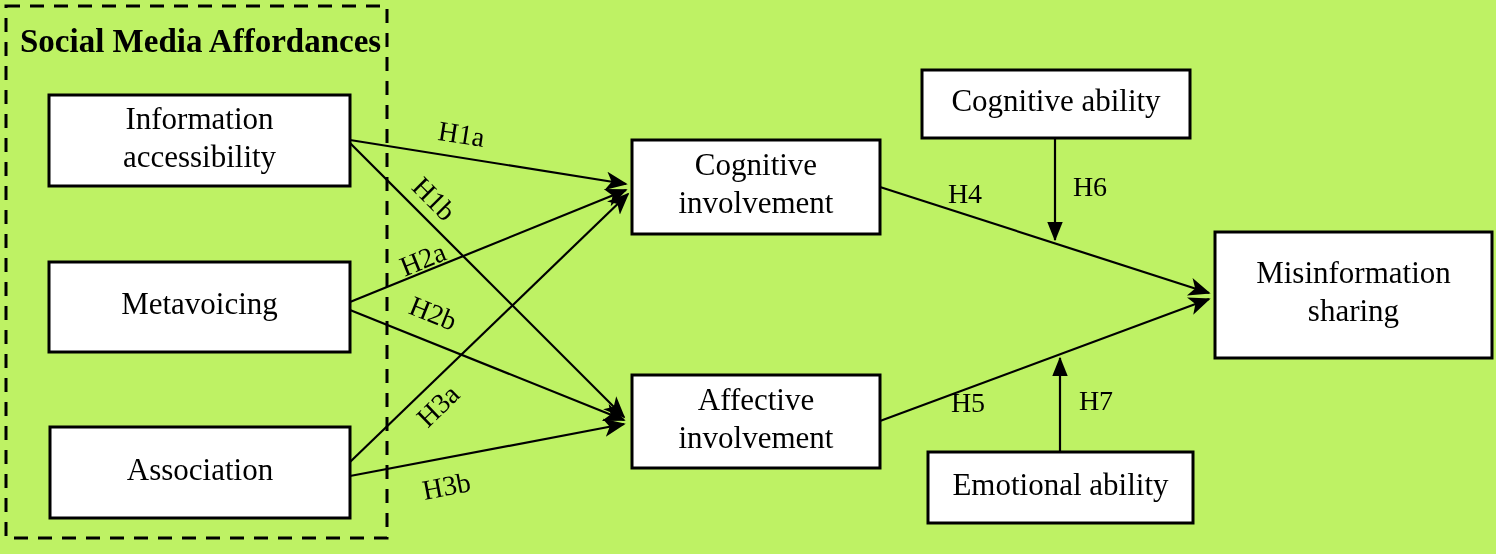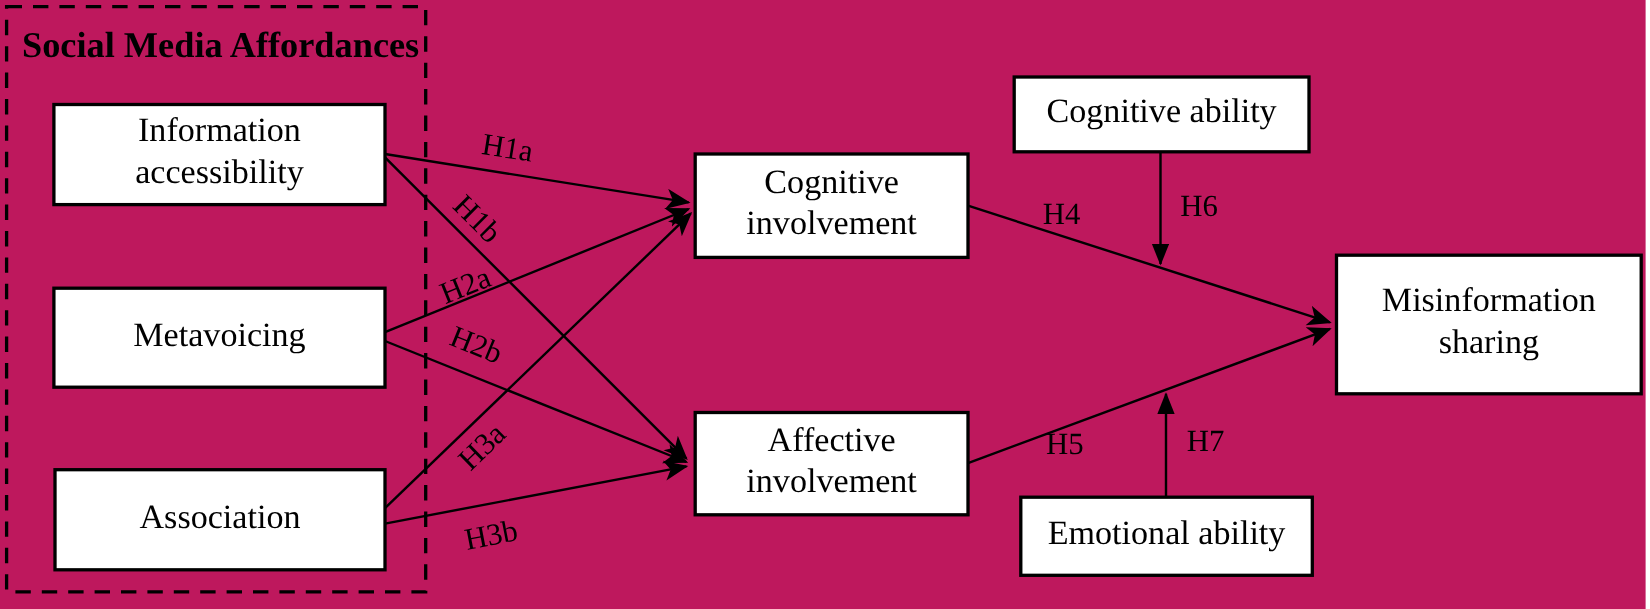--- a/index.html
+++ b/index.html
@@ -7,21 +7,21 @@
     padding: 0;
     background: #ffffff;
   }
   body {
     font-family: "Liberation Serif", "DejaVu Serif", serif;
   }
   #diagram-root {
     position: relative;
     width: 1496px;
     height: 554px;
-    background: #be185d;
+    background: #bef264;
     overflow: hidden;
   }
   svg.layer {
     position: absolute;
     left: 0;
     top: 0;
     width: 1500px;
     height: 554px;
   }
   .box-rect {

